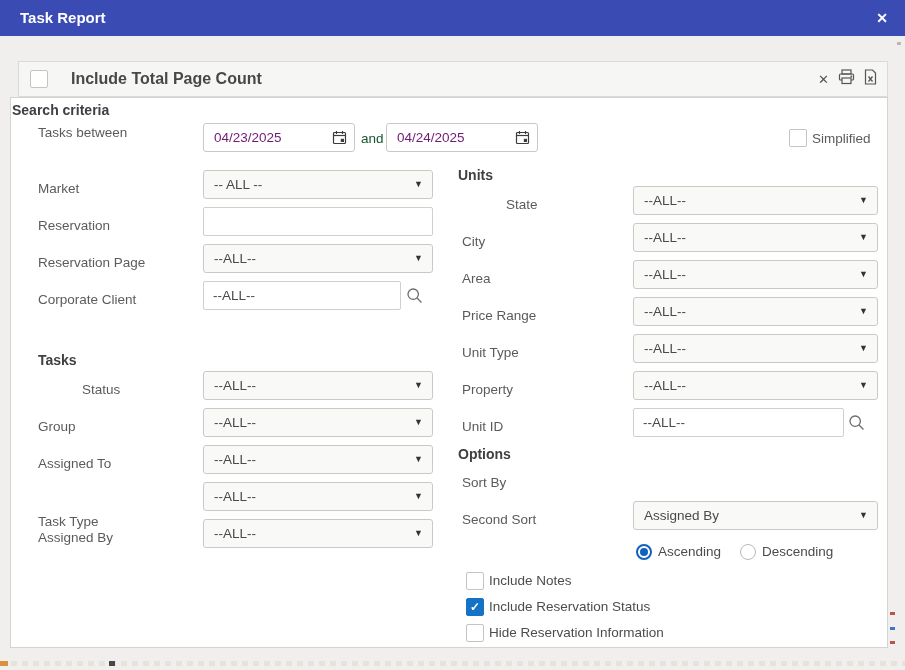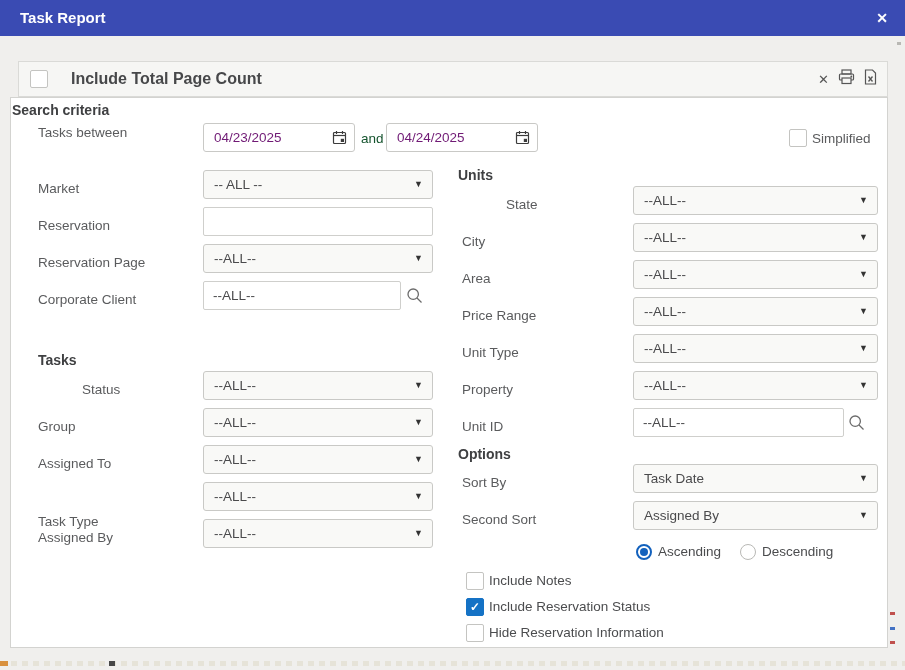--- a/index.html
+++ b/index.html
@@ -227,24 +227,20 @@
         <g fill="none" stroke="#6b6b6b" stroke-width="1.3">
       <circle cx="7.2" cy="7.2" r="5.2"></circle>
           <line x1="11" y1="11" x2="15.5" y2="15.5"></line>
         </g>
       </svg>
   </span>
 
   <div class="hd" style="left:458px;top:446px;">Options</div>
 
   <div class="lb" style="left:462px;top:475px;">Sort By</div>
-  <div class="sel" style="left:633px;top:464px;width:245px;">
-    <span class="v">Task Date</span>
-    <span class="arrow"></span>
-  </div>
 
   <div class="lb" style="left:462px;top:512px;">Second Sort</div>
   <div class="sel" style="left:633px;top:501px;width:245px;">
     <span class="v">Assigned By</span>
     <span class="arrow"></span>
   </div>
 
   <span class="radio on" style="left:636px;top:544px;">
       <span class="dot"></span>
     </span>

